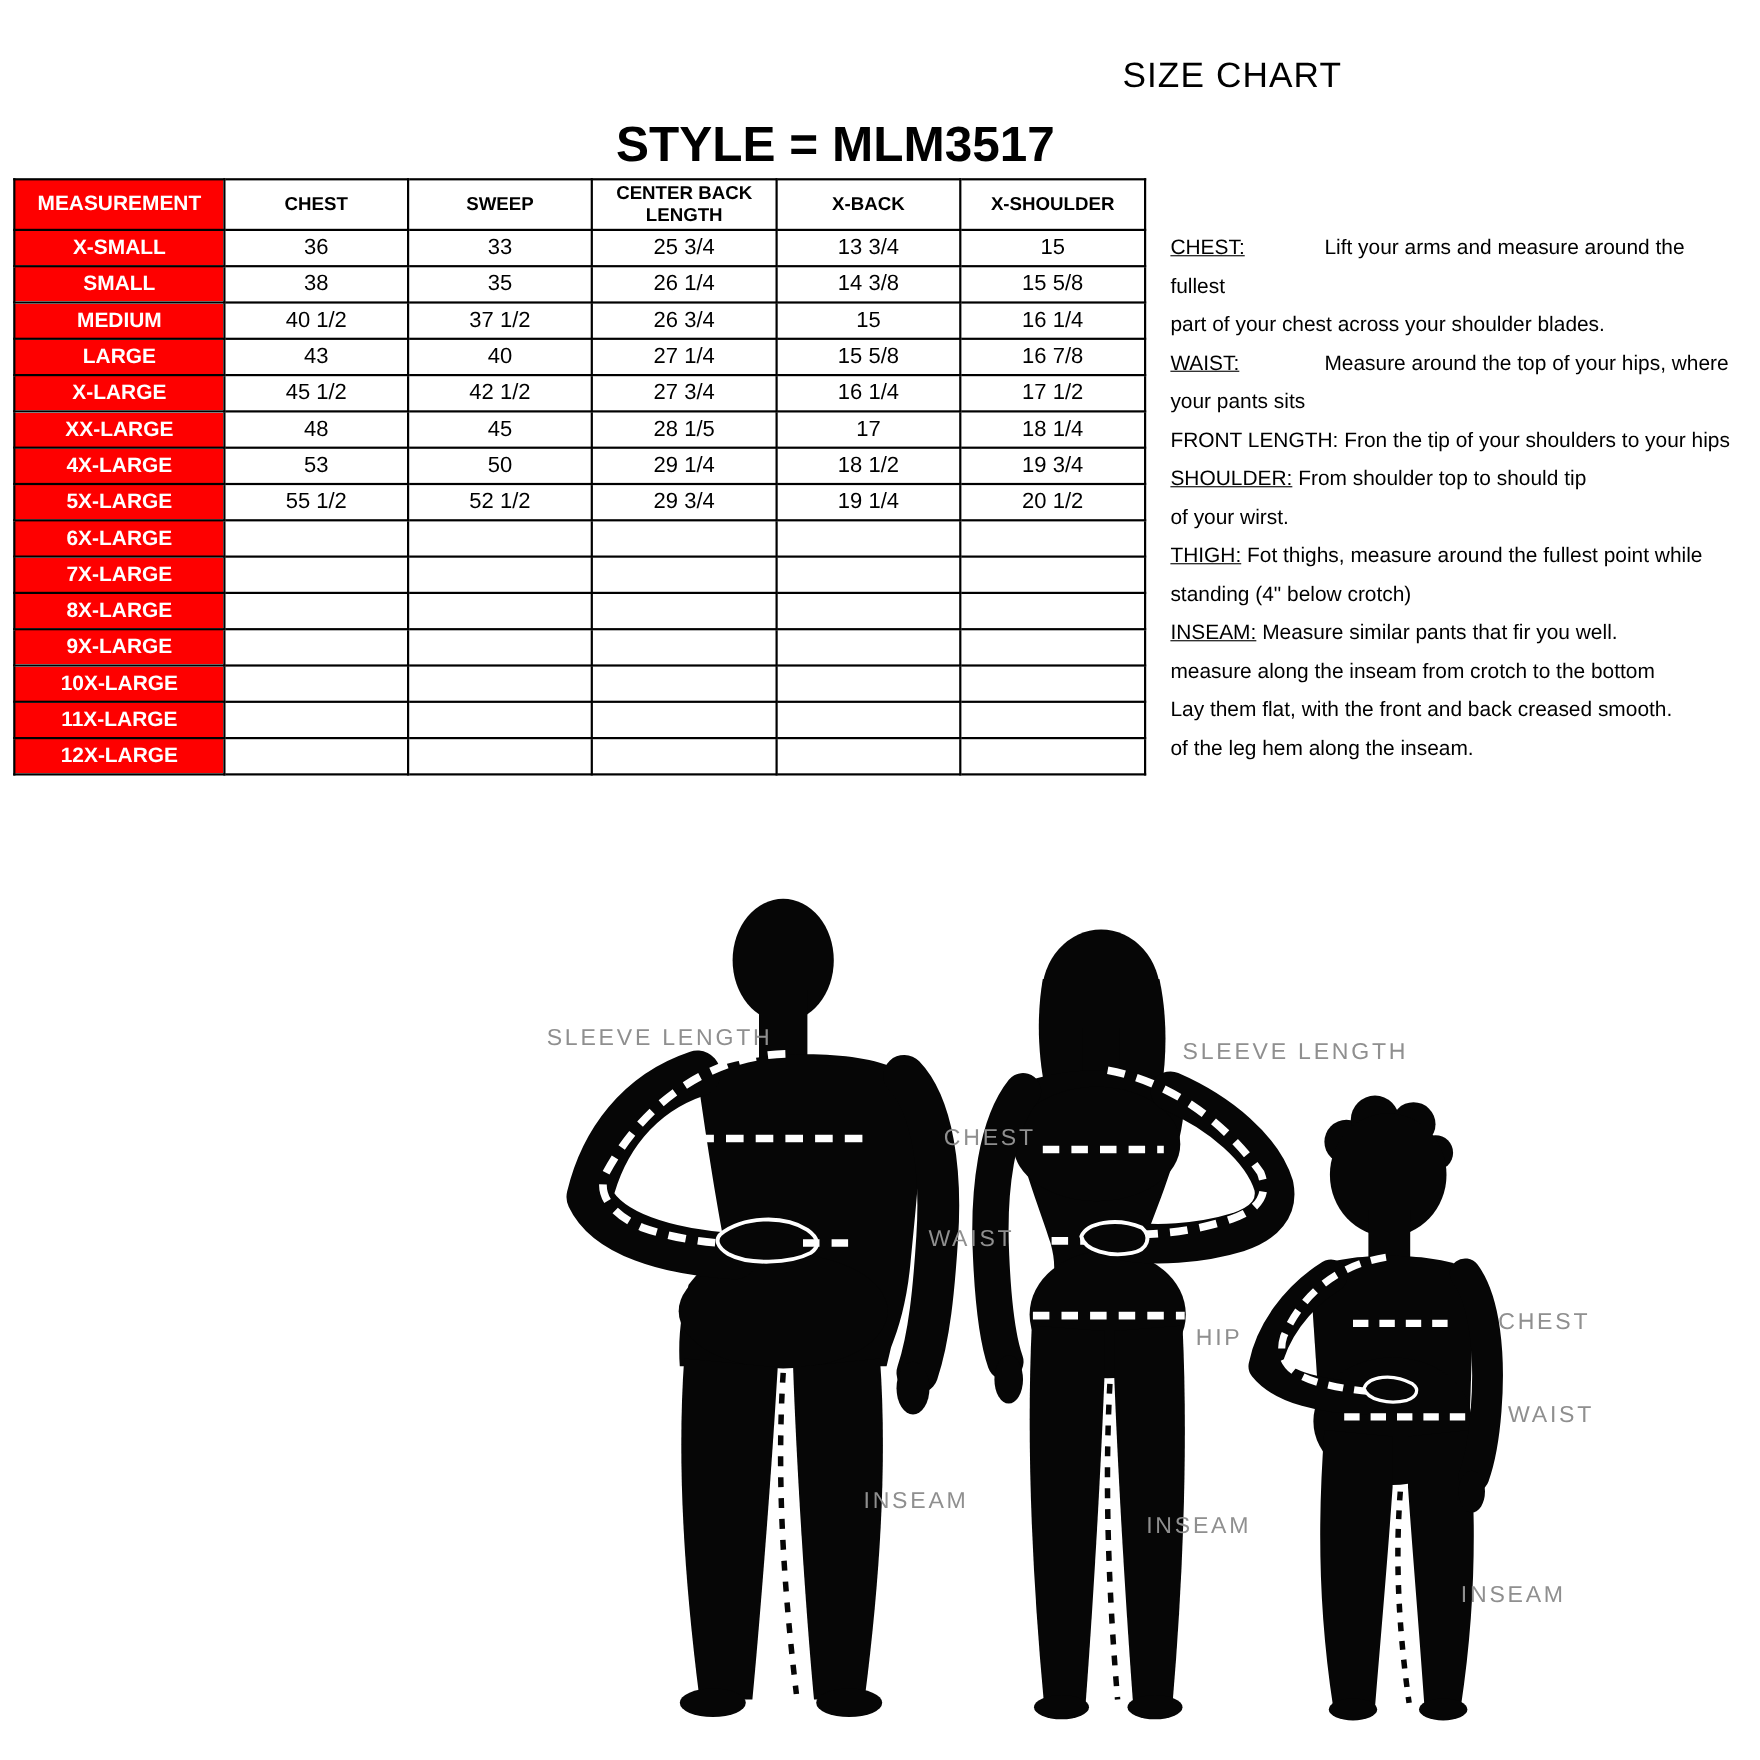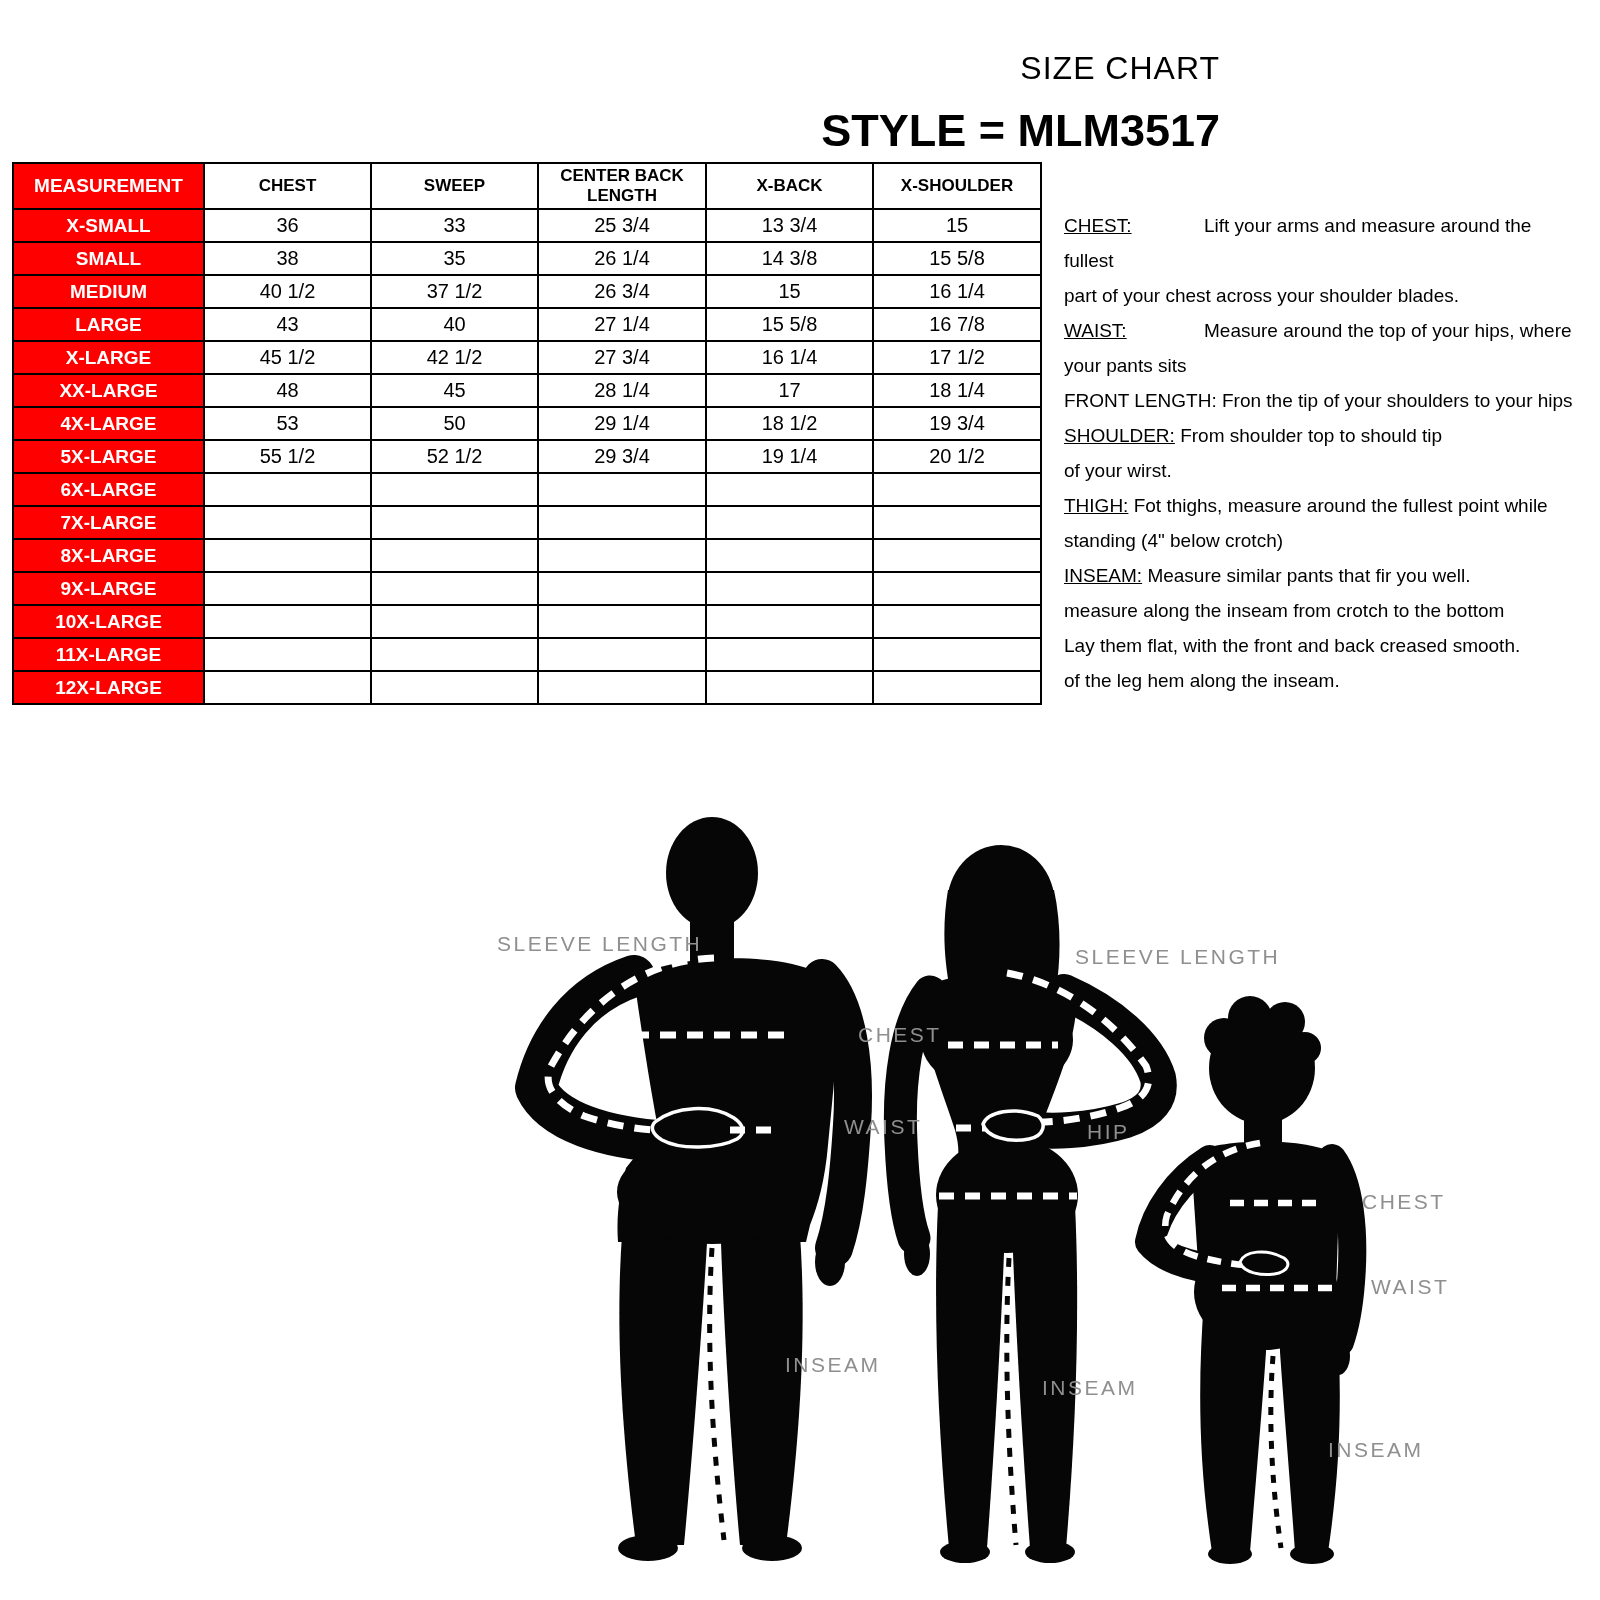--- a/index.html
+++ b/index.html
@@ -6,21 +6,21 @@
   body{
     width:1600px;height:1600px;position:relative;background:#fff;
     font-family:"Liberation Sans",sans-serif;color:#000;overflow:hidden;
   }
   
   .title{
     position:absolute;left:560px;top:50px;width:660px;text-align:right;
     font-size:32px;font-weight:400;letter-spacing:1px;
   }
   .subtitle{
-    position:absolute;left:560px;top:105px;width:660px;text-align:right;
+    position:absolute;left:560px;top:105px;width:660px;text-align:left;
     font-size:45px;font-weight:700;
   }
   
   .size-table{
     position:absolute;left:12px;top:162px;width:1028px;
     border-collapse:collapse;table-layout:fixed;
   }
   .size-table th,.size-table td{
     border:2.5px solid #000;text-align:center;vertical-align:middle;
     padding:0;overflow:hidden;white-space:nowrap;
@@ -109,21 +109,21 @@
         <td>45 1/2</td>
         <td>42 1/2</td>
         <td>27 3/4</td>
         <td>16 1/4</td>
         <td>17 1/2</td>
       </tr>
       <tr>
         <td class="redcell">XX-LARGE</td>
         <td>48</td>
         <td>45</td>
-        <td>28 1/4</td>
+        <td>28 1/5</td>
         <td>17</td>
         <td>18 1/4</td>
       </tr>
       <tr>
         <td class="redcell">4X-LARGE</td>
         <td>53</td>
         <td>50</td>
         <td>29 1/4</td>
         <td>18 1/2</td>
         <td>19 3/4</td>
@@ -290,17 +290,17 @@
     <path d="M 1222 1288 H 1333" fill="none" stroke="#fff" stroke-width="6.5" stroke-dasharray="14 10"></path>
     <path d="M 1273 1356 C 1268 1420 1272 1485 1281 1548" fill="none" stroke="#060606" stroke-width="5" stroke-dasharray="8 9"></path>
   </g>
 </svg>
 
 <span class="fig-label" style="left:497px;top:932px;">SLEEVE LENGTH</span>
 <span class="fig-label" style="left:858px;top:1023px;">CHEST</span>
 <span class="fig-label" style="left:844px;top:1115px;">WAIST</span>
 <span class="fig-label" style="left:785px;top:1353px;">INSEAM</span>
 <span class="fig-label" style="left:1075px;top:945px;">SLEEVE LENGTH</span>
-<span class="fig-label" style="left:1087px;top:1120px;">HIP</span>
+<span class="fig-label" style="left:1087px;top:1205px;">HIP</span>
 <span class="fig-label" style="left:1042px;top:1376px;">INSEAM</span>
 <span class="fig-label" style="left:1362px;top:1190px;">CHEST</span>
 <span class="fig-label" style="left:1371px;top:1275px;">WAIST</span>
 <span class="fig-label" style="left:1328px;top:1438px;">INSEAM</span>
 
 </body></html>

